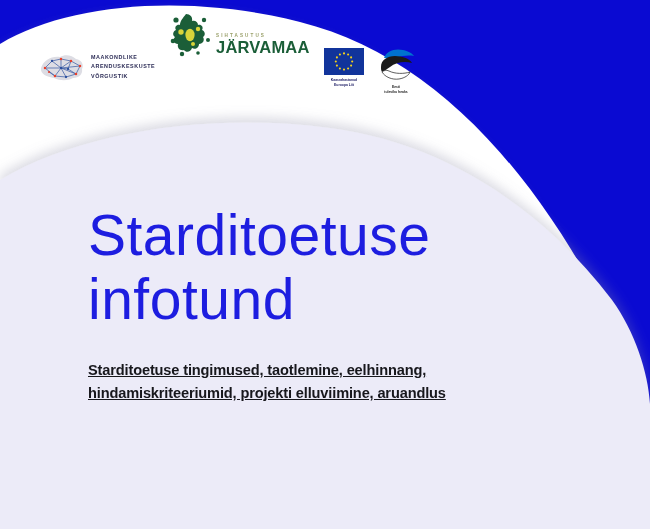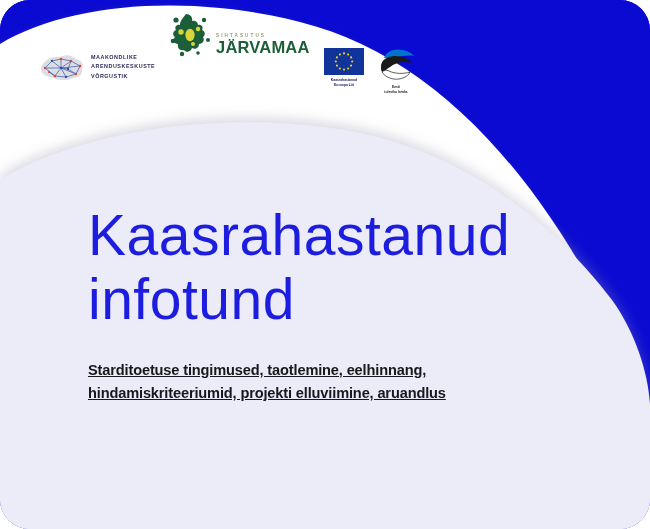--- a/index.html
+++ b/index.html
@@ -9,21 +9,20 @@
   }
   body {
     font-family: "Liberation Sans", sans-serif;
   }
   .slide {
     position: relative;
     width: 650px;
     height: 529px;
     overflow: hidden;
     background: #0a0ad2;
-    border-radius: 30px;
   }
   .slide-svg {
     position: absolute;
     left: 0;
     top: 0;
     width: 650px;
     height: 529px;
     display: block;
   }
 
@@ -245,19 +244,19 @@
           <path d="M5,19 C5,12 11,8 19,8 C27,8 34,11 36,15 C29,13 20,14 14,19 C11,21 8,23 6,24 C5,22.5 5,21 5,19 Z" fill="#1a1a1a"></path>
           <path d="M6,24 C9,29 16,32 23,31 C29,30 33,27 34,24 C28,26 19,26 13,23 C10,21.5 8,22.5 6,24 Z" fill="#ffffff" stroke="#1a1a1a" stroke-width="0.7"></path>
         </svg>
         <div class="fund-cap dark">Eesti
 tuleviku heaks</div>
       </div>
 
     </div>
   </div>
 
-  <div class="headline">Kaasrahastanud
+  <div class="headline">Starditoetuse
 infotund</div>
 
   <div class="subhead">Starditoetuse tingimused, taotlemine, eelhinnang,
 hindamiskriteeriumid, projekti elluviimine, aruandlus</div>
 
 </div>
 
 </body></html>

